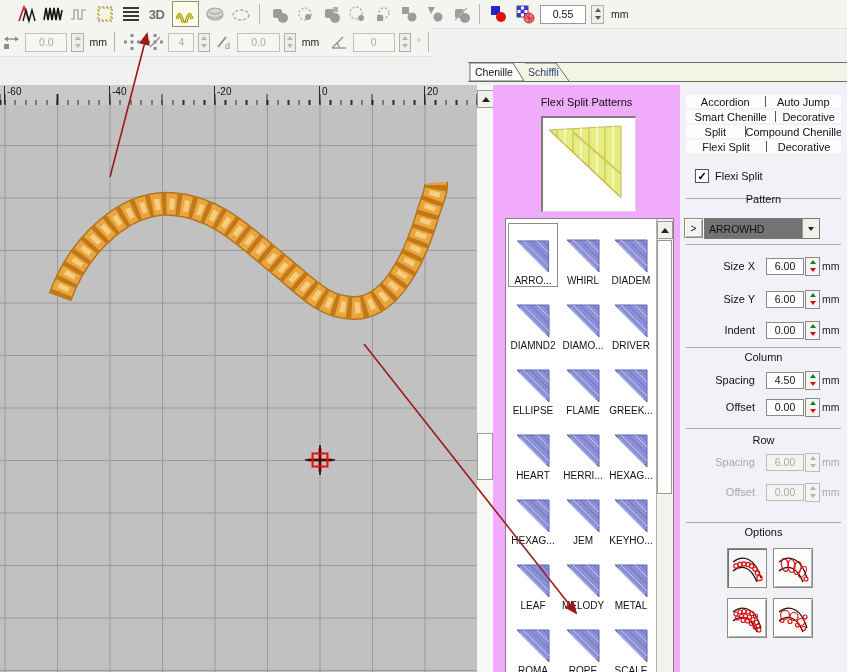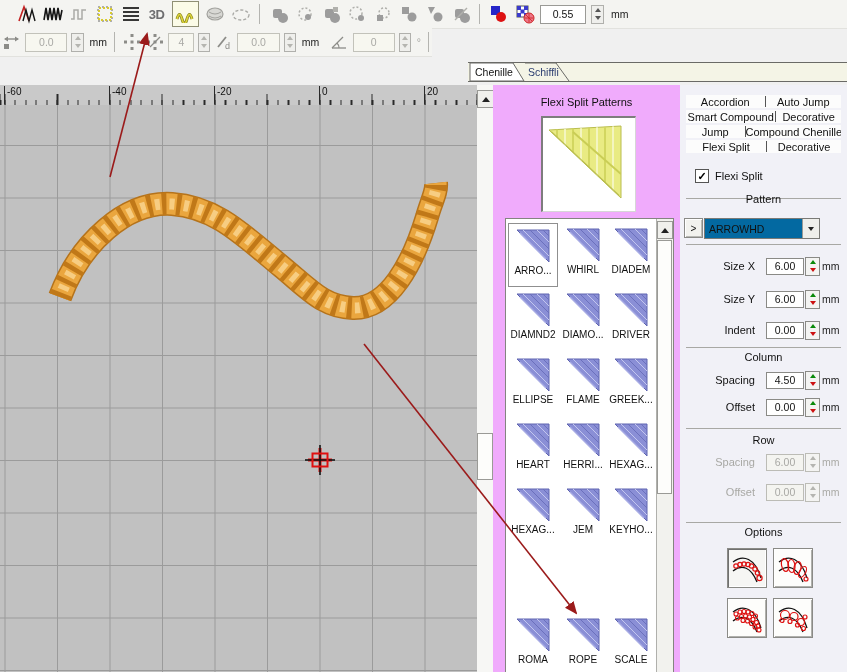--- a/index.html
+++ b/index.html
@@ -48,21 +48,21 @@
   .scrollthumb{position:absolute;left:0;width:14px;background:#fdfdfb;border:1px solid #9a9a96;}
   .tri-up-b{width:0;height:0;border-left:4px solid transparent;border-right:4px solid transparent;border-bottom:5px solid #222;}
 
   
   #midpanel{position:absolute;left:493px;top:85px;width:187px;height:587px;background:#f0abfc;}
   #midpanel .title{position:absolute;left:0;top:11px;width:100%;text-align:center;font-size:11px;color:#111;}
   #preview{position:absolute;left:48px;top:31px;width:92px;height:93px;background:#fff;
     border-left:2px solid #7d7d7d;border-top:2px solid #7d7d7d;border-right:1px solid #d6d6d6;border-bottom:1px solid #d6d6d6;}
   #gridbox{position:absolute;left:12px;top:133px;width:167px;height:454px;background:#fff;border:1px solid #848480;}
   .prow{position:absolute;left:0;width:150px;height:64px;}
-  .pcell{position:absolute;top:0;width:50px;height:64px;display:flex;flex-direction:column;align-items:center;padding-top:3px;box-sizing:border-box;}
+  .pcell{position:absolute;top:0;width:50px;height:64px;display:flex;flex-direction:column;align-items:center;padding-top:14px;box-sizing:border-box;}
   .pcell.sel{border:1px solid #8f8f8f;background:#fff;}
   .pthumb{width:36px;height:36px;}
   .plabel{font-size:10px;color:#111;margin-top:2px;white-space:nowrap;}
   #pscroll{position:absolute;right:0;top:0;bottom:0;width:16px;background:#f2f2ee;border-left:1px solid #b0b0ac;}
 
   
   #rightpanel{position:absolute;left:680px;top:85px;width:167px;height:587px;background:#f1f1f7;}
   .stabrow{position:absolute;left:6px;width:155px;height:13px;display:flex;align-items:center;background:#fcfcfc;}
   .stab{text-align:center;font-size:11px;color:#111;white-space:nowrap;overflow:hidden;}
   .tdiv{width:1px;height:11px;background:#555;}
@@ -75,21 +75,21 @@
   .flabel.dis{color:#a8a8a4;}
   .finput{width:36px;height:15px;background:#fff;border:1px solid #8a8a86;display:flex;align-items:center;justify-content:center;font-size:10.5px;}
   .finput.dis{background:#f4f4f0;color:#a8a8a4;border-color:#bcbcb6;}
   .spin2{width:13px;height:17px;border:1px solid #8a8a86;background:#f4f4f2;display:flex;flex-direction:column;align-items:center;justify-content:space-around;margin-left:1px;}
   .spin2 .tri-up{border-bottom-color:#0a8a0a;}
   .spin2 .tri-dn{border-top-color:#cc1111;}
   .spin2.dis{border-color:#bcbcb6;}
   .spin2.dis .tri-up{border-bottom-color:#b5b5b0;}
   .spin2.dis .tri-dn{border-top-color:#b5b5b0;}
   .exbtn{position:absolute;width:17px;height:18px;background:#f2f2ee;border:1px solid #8a8a86;box-shadow:inset 1px 1px 0 #fff,inset -1px -1px 0 #b8b8b4;display:flex;align-items:center;justify-content:center;font-size:10px;}
-  .ddown{position:absolute;width:114px;height:19px;background:#0369a1;border:1px solid #7a7a76;display:flex;align-items:center;}
+  .ddown{position:absolute;width:114px;height:19px;background:#737373;border:1px solid #7a7a76;display:flex;align-items:center;}
   .ddtext{flex:1;padding-left:4px;font-size:10.5px;}
   .ddbtn{width:16px;height:100%;background:#efefeb;border-left:1px solid #9a9a96;display:flex;align-items:center;justify-content:center;}
   .optbtn{position:absolute;width:38px;height:38px;background:#fdfdfb;border:1px solid #8a8a86;box-shadow:inset 1px 1px 0 #fff,inset -1px -1px 0 #b0b0ac;display:flex;align-items:center;justify-content:center;}
   .optbtn.pressed{box-shadow:inset 1px 1px 0 #707070,inset -1px -1px 0 #fff;background:#f6f6f4;}
 
   
   #overlay{position:absolute;left:0;top:0;width:847px;height:672px;pointer-events:none;z-index:99;}
 </style>
 </head>
 <body>
@@ -484,20 +484,40 @@
           <span class="plabel">JEM</span>
         </div>
         <div class="pcell" style="left:100px">
           <svg class="pthumb" viewBox="0 0 36 36">
               <use href="#tri-thumb"></use>
             </svg>
           <span class="plabel">KEYHO...</span>
         </div>
       </div>
 
+      <div class="prow" style="top:329px">
+        <div class="pcell" style="left:2px">
+          <svg class="pthumb" viewBox="0 0 36 36">
+              <use href="#tri-thumb"></use>
+            </svg>
+          <span class="plabel">LEAF</span>
+        </div>
+        <div class="pcell" style="left:52px">
+          <svg class="pthumb" viewBox="0 0 36 36">
+              <use href="#tri-thumb"></use>
+            </svg>
+          <span class="plabel">MELODY</span>
+        </div>
+        <div class="pcell" style="left:100px">
+          <svg class="pthumb" viewBox="0 0 36 36">
+              <use href="#tri-thumb"></use>
+            </svg>
+          <span class="plabel">METAL</span>
+        </div>
+      </div>
 
       <div class="prow" style="top:394px">
         <div class="pcell" style="left:2px">
           <svg class="pthumb" viewBox="0 0 36 36">
               <use href="#tri-thumb"></use>
             </svg>
           <span class="plabel">ROMA</span>
         </div>
         <div class="pcell" style="left:52px">
           <svg class="pthumb" viewBox="0 0 36 36">
@@ -522,26 +542,26 @@
     </div>
   </div>
 
   <div id="rightpanel">
     <div class="stabrow" style="top:10px">
       <span class="stab" style="width:51%">Accordion</span>
       <span class="tdiv"></span>
       <span class="stab" style="width:49%">Auto Jump</span>
     </div>
     <div class="stabrow" style="top:25px">
-      <span class="stab" style="width:58%">Smart Compound</span>
+      <span class="stab" style="width:58%">Smart Chenille</span>
       <span class="tdiv"></span>
       <span class="stab" style="width:42%">Decorative</span>
     </div>
     <div class="stabrow" style="top:40px">
-      <span class="stab" style="width:38%">Jump</span>
+      <span class="stab" style="width:38%">Split</span>
       <span class="tdiv"></span>
       <span class="stab" style="width:62%">Compound Chenille</span>
     </div>
     <div class="stabrow" style="top:55px">
       <span class="stab" style="width:52%">Flexi Split</span>
       <span class="tdiv"></span>
       <span class="stab" style="width:48%">Decorative</span>
     </div>
 
     <div class="cbrow" style="top:84px">

